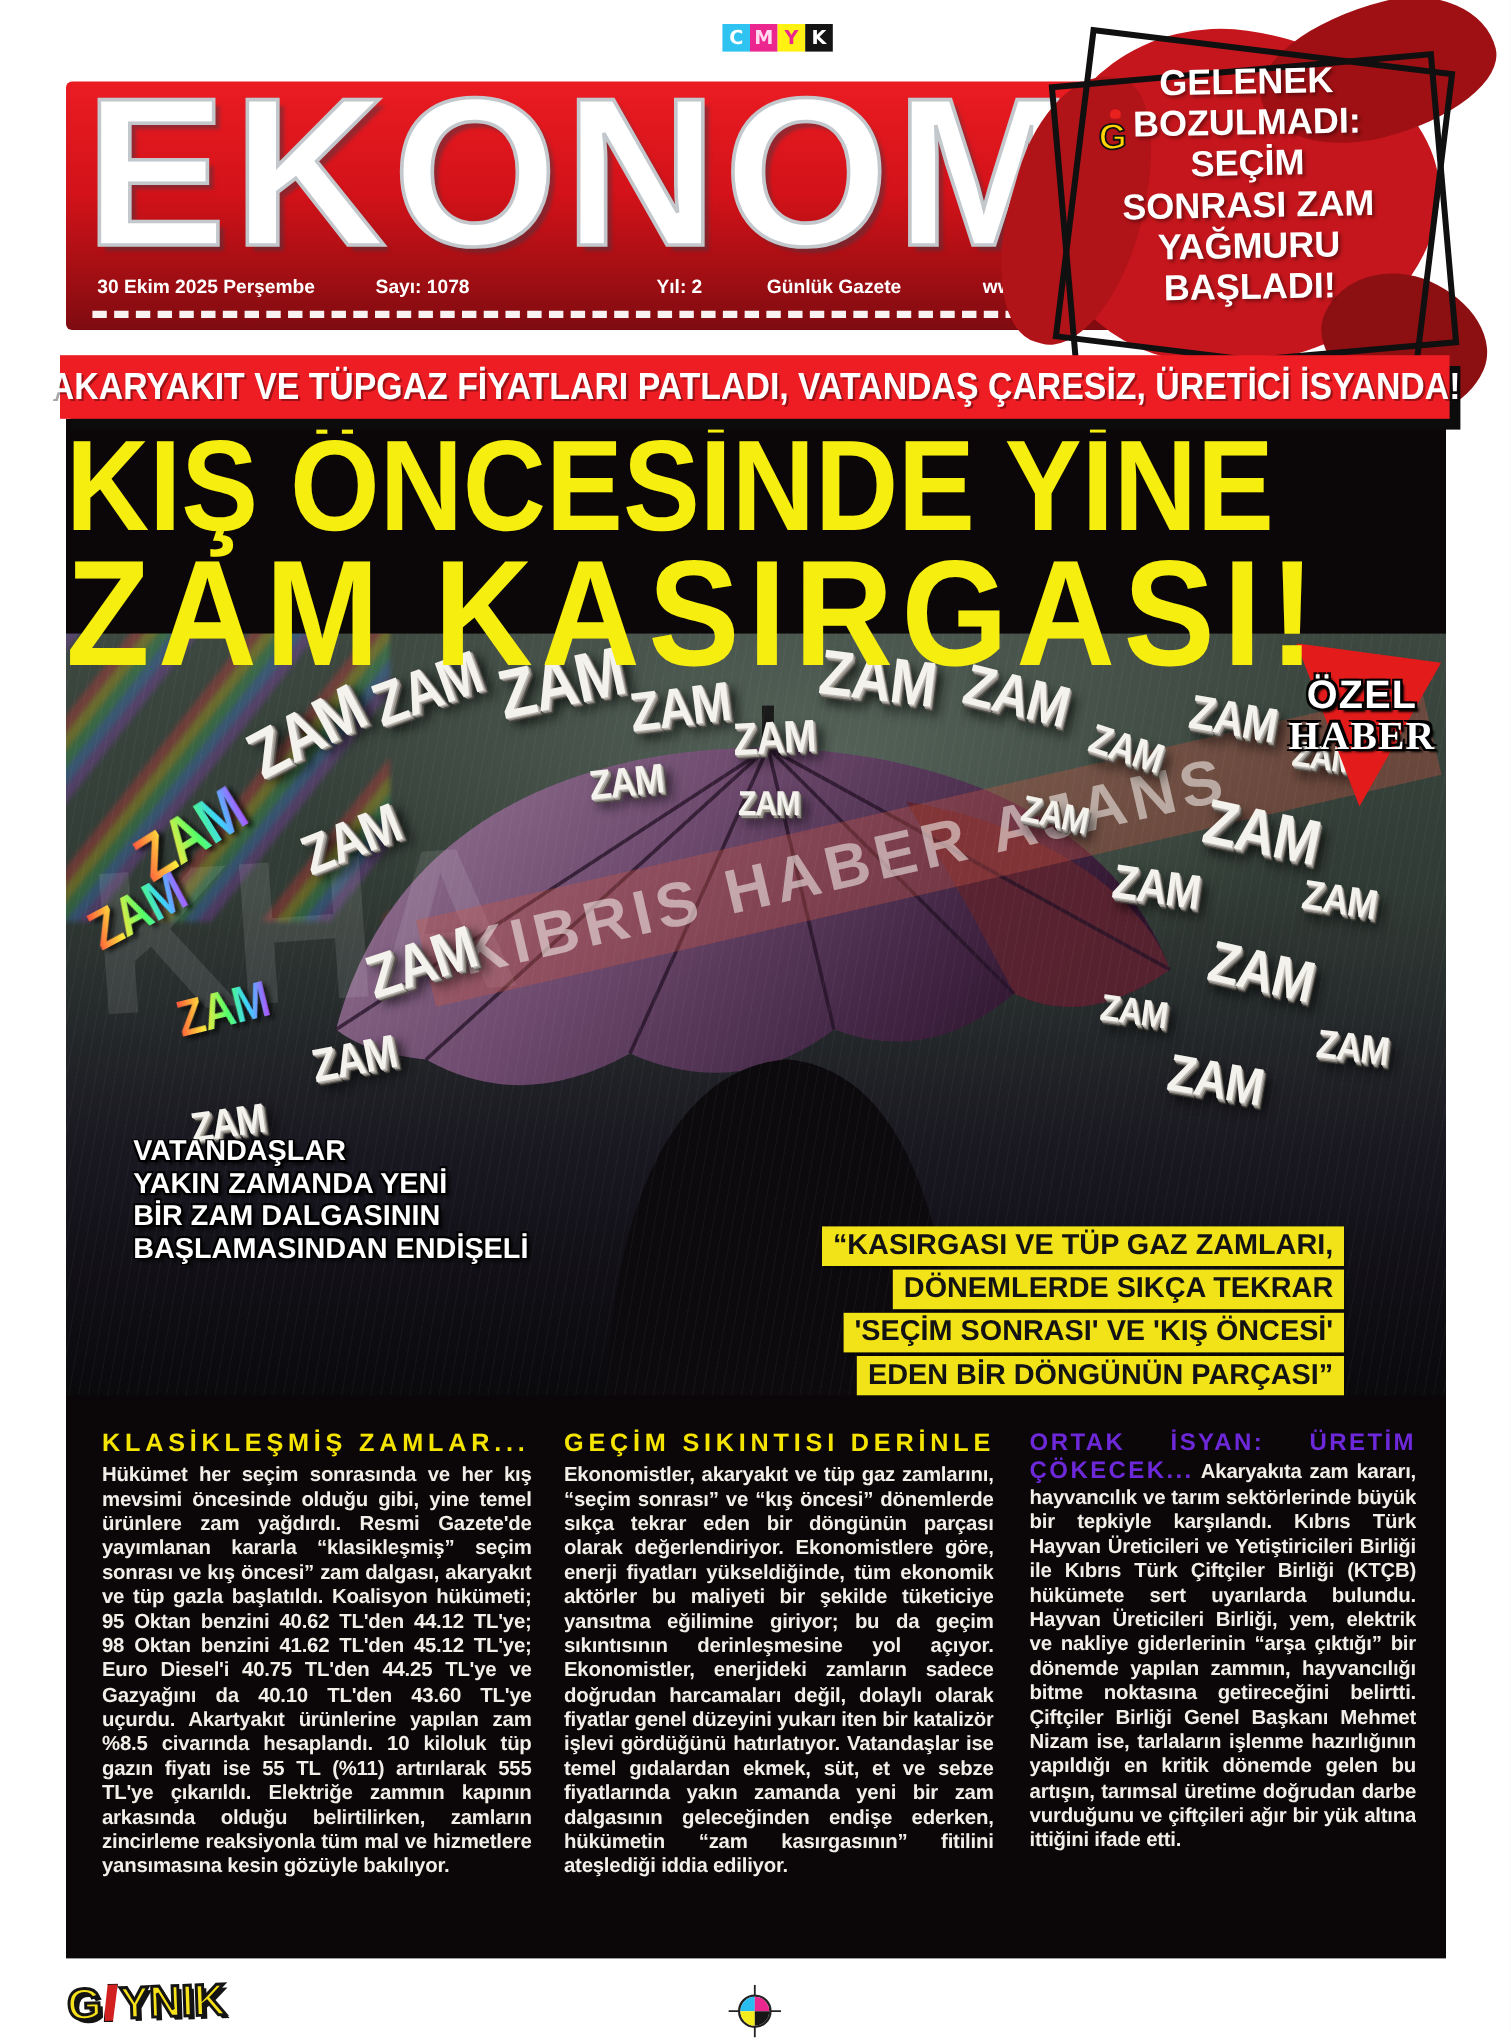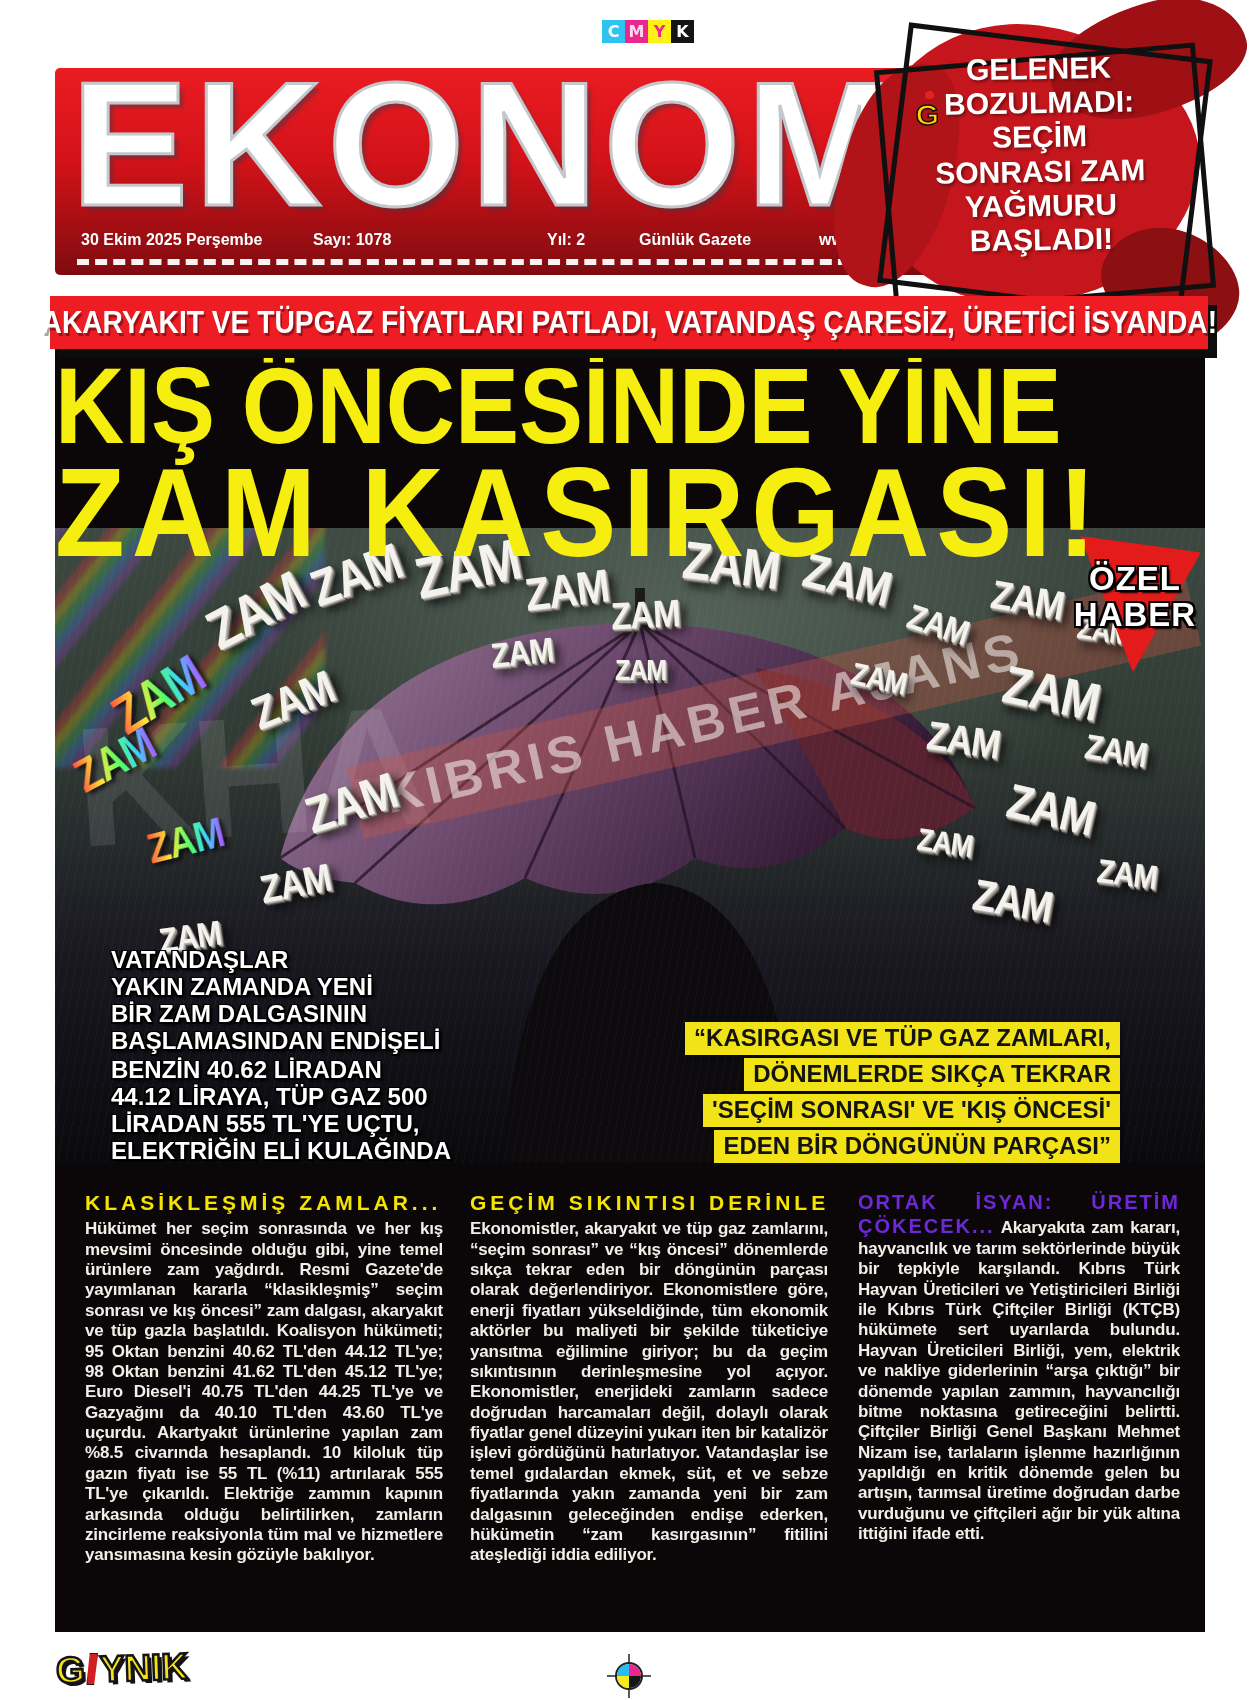--- a/index.html
+++ b/index.html
@@ -95,21 +95,21 @@
   .wm-kha{position:absolute;left:20px;top:150px;font-size:170px;font-weight:bold;letter-spacing:-6px;
        color:rgba(255,255,255,.10);transform:rotate(-4deg);}
 
   
   .ozel{position:absolute;left:1000px;top:10px;width:160px;height:150px;}
   .ozel-tri{position:absolute;left:18px;top:2px;width:124px;height:132px;background:#e31b1b;
        clip-path:polygon(2% 0,100% 6%,52% 100%);transform:rotate(4deg);}
   .ozel-l1,.ozel-l2{position:absolute;width:100%;text-align:center;color:#fff;font-weight:bold;
        font-size:33px;letter-spacing:1px;
        text-shadow:-2px -2px 0 #000,2px -2px 0 #000,-2px 2px 0 #000,2px 2px 0 #000,3px 3px 2px #000;}
-  .ozel-l1{top:22px;} .ozel-l2{top:58px;}
+  .ozel-l1{top:22px;} .ozel-l2{top:58px;font-family:Liberation Serif, serif;}
 
   
   .cap{position:absolute;display:flex;align-items:center;}
   .cap .bar{width:15px;background:#e81c22;margin-right:13px;}
   .cap .lines{font-size:24px;line-height:1.13;font-weight:bold;color:#fff;
        text-shadow:-1.5px -1.5px 0 #000,1.5px -1.5px 0 #000,-1.5px 1.5px 0 #000,1.5px 1.5px 0 #000,3px 3px 3px rgba(0,0,0,.9);}
   .cap1{left:28px;top:418px;}
   .cap2{left:28px;top:528px;}
 
   
@@ -258,29 +258,20 @@
     <div class="cap cap1">
       <div class="bar"></div>
       <div class="lines">
         <div>VATANDAŞLAR</div>
         <div>YAKIN ZAMANDA YENİ</div>
         <div>BİR ZAM DALGASININ</div>
         <div>BAŞLAMASINDAN ENDİŞELİ</div>
       </div>
     </div>
 
-    <div class="cap cap2">
-      <div class="bar"></div>
-      <div class="lines">
-        <div>BENZİN 40.62 LİRADAN</div>
-        <div>44.12 LİRAYA, TÜP GAZ 500</div>
-        <div>LİRADAN 555 TL'YE UÇTU,</div>
-        <div>ELEKTRİĞİN ELİ KULAĞINDA</div>
-      </div>
-    </div>
 
     <div class="quote">
       <div>“KASIRGASI VE TÜP GAZ ZAMLARI,</div>
       <div>DÖNEMLERDE SIKÇA TEKRAR</div>
       <div>'SEÇİM SONRASI' VE 'KIŞ ÖNCESİ'</div>
       <div>EDEN BİR DÖNGÜNÜN PARÇASI”</div>
     </div>
   </div>
 
   <div class="col col-1">

